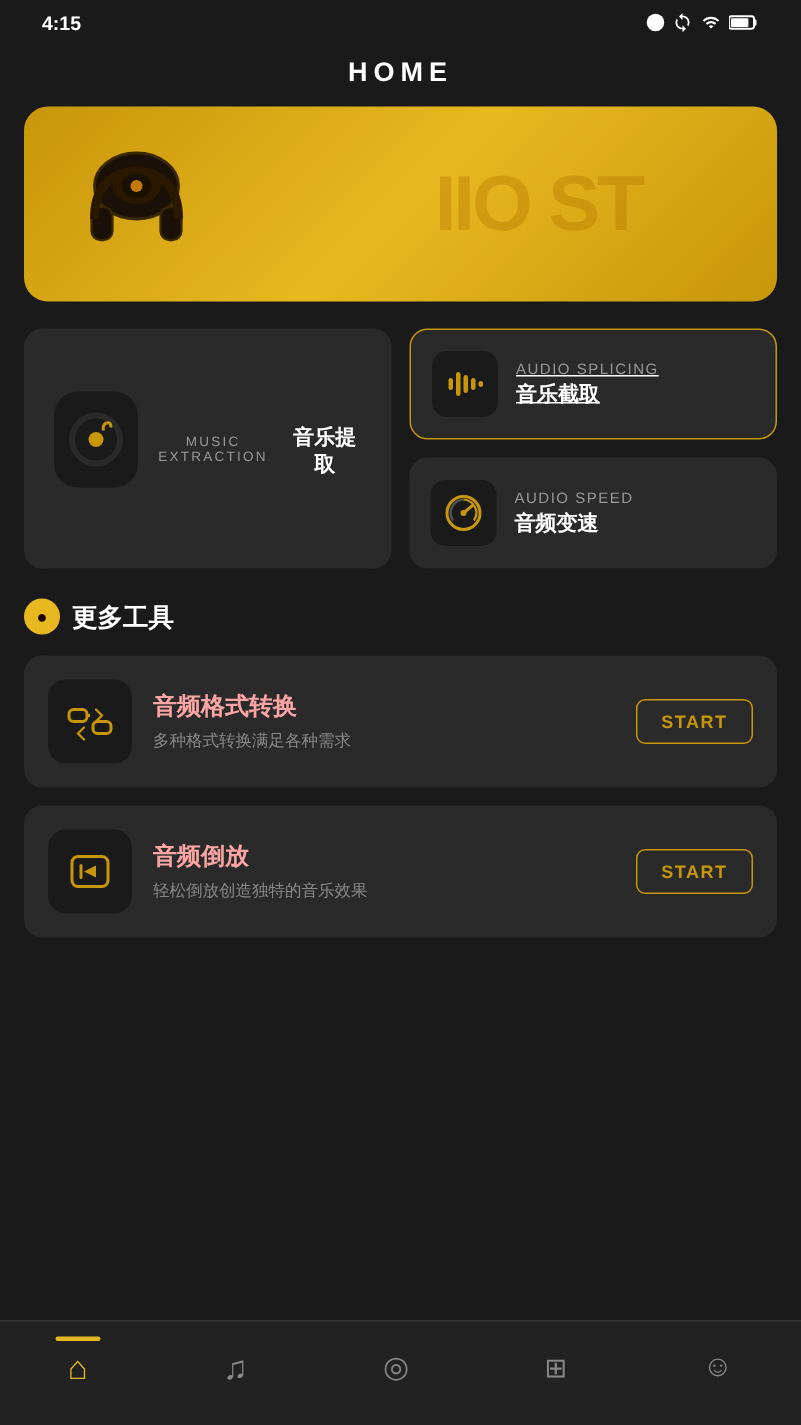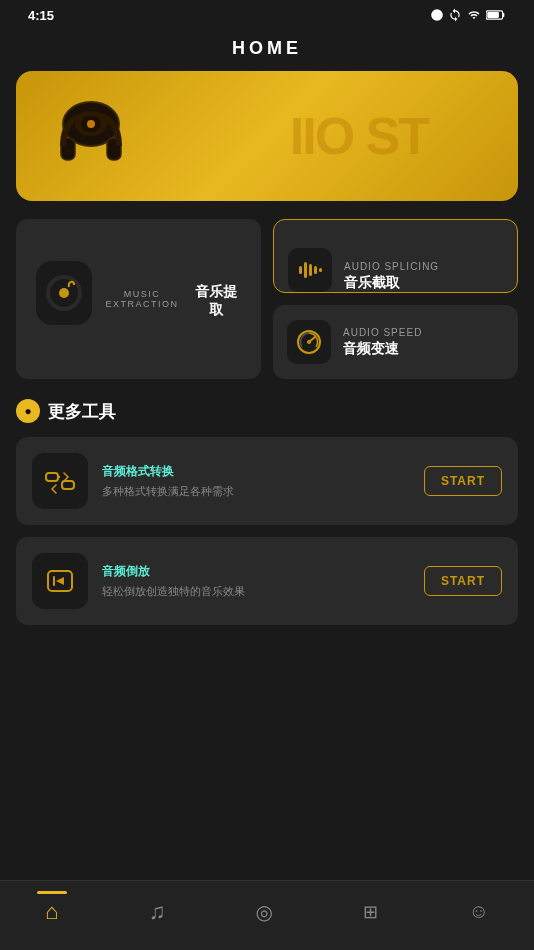--- a/index.html
+++ b/index.html
@@ -203,23 +203,23 @@
       border-radius: 12px;
       display: flex;
       align-items: center;
       justify-content: center;
       flex-shrink: 0;
     }
     .tool-info {
       flex: 1;
     }
     .tool-title {
-      font-size: 12px;
-      font-weight: 700;
-      color: #5eead4;
+      font-size: 16px;
+      font-weight: 700;
+      color: #fca5a5;
       margin-bottom: 4px;
     }
     .tool-desc {
       font-size: 11px;
       color: #888;
     }
     .start-btn {
       background: transparent;
       border: 1.5px solid #c8960a;
       color: #c8960a;
@@ -326,21 +326,21 @@
         <path d="M23 12 C23 12 22 8 25 7" stroke="#c8960a" stroke-width="2" fill="none"></path>
         <path d="M25 7 C28 6 28 9 28 10" stroke="#c8960a" stroke-width="2" fill="none"></path>
       </svg>
     </div>
     <div class="left-card-en">MUSIC EXTRACTION</div>
     <div class="left-card-cn">音乐提取</div>
   </div>
 
   <div style="display: flex; flex-direction: column; gap: 12px;">
 
-    <div class="small-card gold-border" style="background:#2a2a2a; border-radius:12px; display:flex; flex-direction:row; align-items:flex-end; padding:0 14px; height:74px; cursor:pointer; gap:12px; border: 1px solid #c8960a;">
+    <div class="small-card gold-border" style="background:#2a2a2a; border-radius:12px; display:flex; flex-direction:row; align-items:center; padding:0 14px; height:74px; cursor:pointer; gap:12px; border: 1px solid #c8960a; text-decoration: underline;">
       <div class="card-icon-wrap">
         <svg width="28" height="28" viewBox="0 0 28 28">
           <rect x="3" y="10" width="3" height="8" rx="1.5" fill="#c8960a"></rect>
           <rect x="8" y="6" width="3" height="16" rx="1.5" fill="#c8960a"></rect>
           <rect x="13" y="8" width="3" height="12" rx="1.5" fill="#c8960a"></rect>
           <rect x="18" y="10" width="3" height="8" rx="1.5" fill="#c8960a"></rect>
           <rect x="23" y="12" width="3" height="4" rx="1.5" fill="#c8960a"></rect>
         </svg>
       </div>
       <div class="card-text-wrap">

